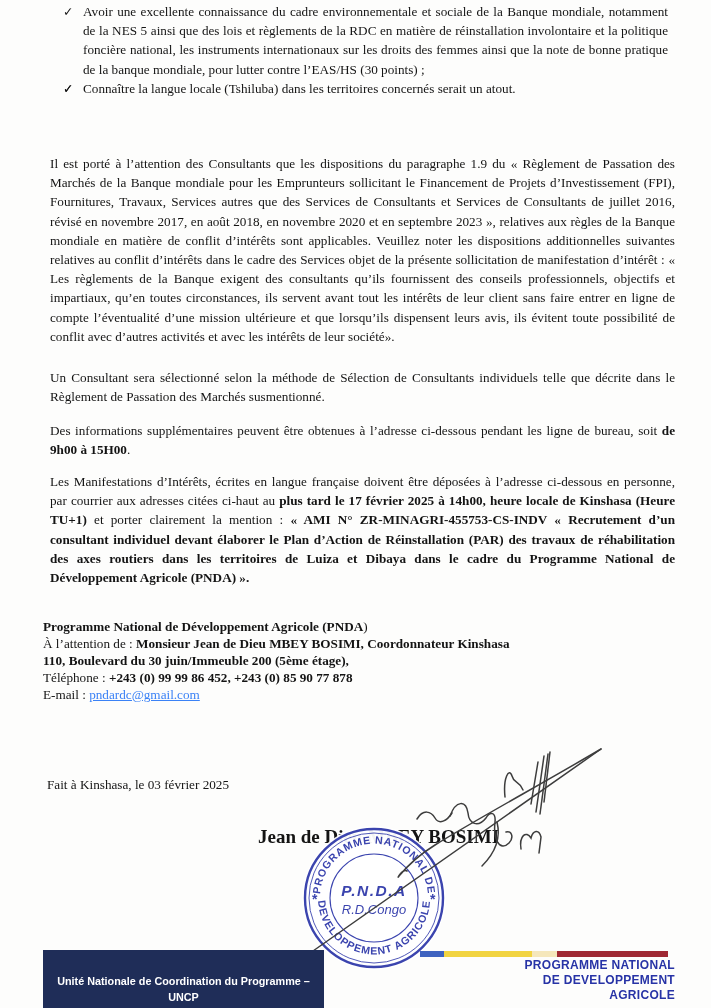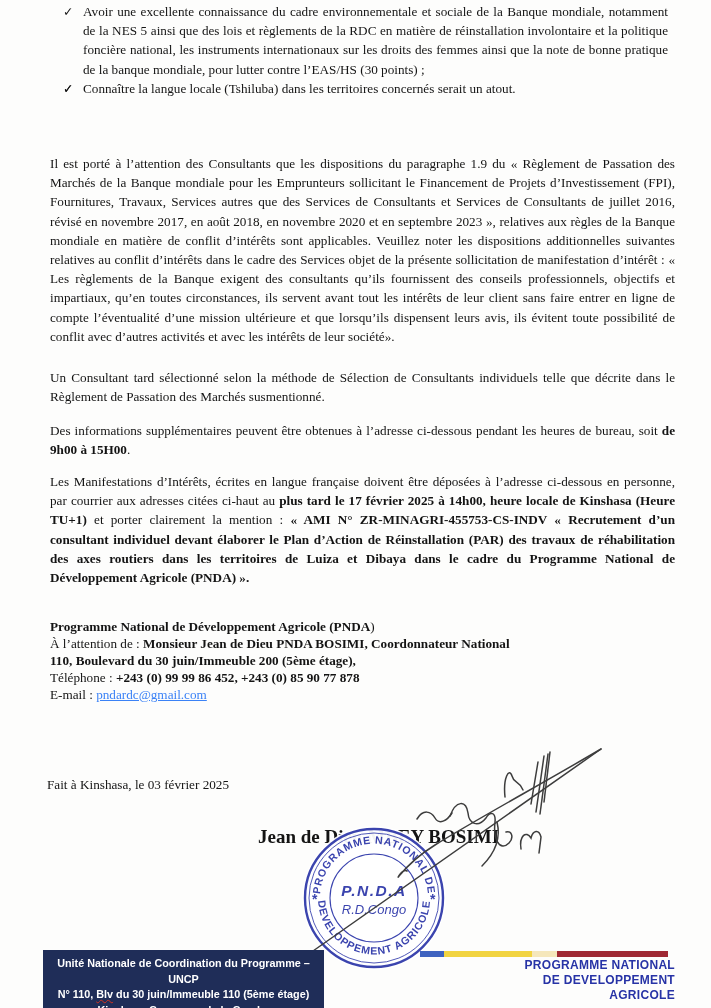--- a/index.html
+++ b/index.html
@@ -26,21 +26,21 @@
     position:absolute;left:20px;top:0;
     font-family:"DejaVu Sans", sans-serif;
     font-size:12.5px;font-weight:bold;
   }
   
   .para{left:50px;width:625px;margin:0;}
   .b{font-weight:bold;}
   .lnk{color:#3b82f6;text-decoration:underline;cursor:pointer;}
   .wavy{text-decoration:underline;text-decoration-style:wavy;text-decoration-color:#d03020;text-decoration-thickness:1px;}
   
-  .contact{left:50px;top:619px;width:640px;font-size:13.2px;line-height:16.9px;}
+  .contact{left:43px;top:619px;width:640px;font-size:13.2px;line-height:16.9px;}
   .contact p{margin:0;text-align:left;}
   .contact .indent1{padding-left:5px;}
   .date-line{left:47px;top:736px;width:400px;text-align:left;margin-top:39px;}
   .sign-name{
     left:258px;top:826px;width:230px;
     font-size:19px;font-weight:bold;
     font-family:Liberation Serif, serif;
     white-space:nowrap;
   }
   
@@ -49,21 +49,21 @@
   .signature{left:280px;top:680px;width:340px;height:290px;pointer-events:none;}
   
   .footer-box{
     left:43px;top:950px;width:281px;height:58px;
     background:#1f2d58;
     color:#ffffff;
     font-family:"Liberation Sans", sans-serif;
     font-weight:bold;
     font-size:10.8px;line-height:15.6px;
     text-align:center;
-    padding-top:6px;
+    padding-top:24px;
     box-sizing:border-box;
   }
   .footer-box p{margin:0;}
   .stripe{
     left:420px;top:951px;width:248px;height:6px;
     background:linear-gradient(to right,
       #3f63c0 0px,#3f63c0 24px,
       #f2d441 24px,#f2d441 112px,
       #f5e7bb 112px,#f5e7bb 137px,
       #9f2833 137px,#9f2833 248px);
@@ -91,27 +91,27 @@
     <p class="bullet">
       <span class="check">✓</span>
     </p>
     <p class="bullet">
       <span class="check">✓</span>
       <span>Connaître la langue locale (Tshiluba) dans les territoires concernés serait un atout.</span>
     </p>
   </div>
 
   <p class="block para body-text" style="top:154px;">Il est porté à l’attention des Consultants que les dispositions du paragraphe 1.9 du « Règlement de Passation des Marchés de la Banque mondiale pour les Emprunteurs sollicitant le Financement de Projets d’Investissement (FPI), Fournitures, Travaux, Services autres que des Services de Consultants et Services de Consultants de juillet 2016, révisé en novembre 2017, en août 2018, en novembre 2020 et en septembre 2023 », relatives aux règles de la Banque mondiale en matière de conflit d’intérêts sont applicables. Veuillez noter les dispositions additionnelles suivantes relatives au conflit d’intérêts dans le cadre des Services objet de la présente sollicitation de manifestation d’intérêt : « Les règlements de la Banque exigent des consultants qu’ils fournissent des conseils professionnels, objectifs et impartiaux, qu’en toutes circonstances, ils servent avant tout les intérêts de leur client sans faire entrer en ligne de compte l’éventualité d’une mission ultérieure et que lorsqu’ils dispensent leurs avis, ils évitent toute possibilité de conflit avec d’autres activités  et avec les intérêts de leur société».</p>
-  <p class="block para body-text" style="top:368px;">Un Consultant tard sélectionné selon la méthode de Sélection de Consultants individuels telle que décrite dans le Règlement de Passation des Marchés susmentionné.</p>
-  <p class="block para body-text" style="top:421px;"><span>Des informations supplémentaires peuvent être obtenues à l’adresse ci-dessous pendant les heures de bureau, soit </span><span class="b">de 9h00 à 15H00</span><span>.</span></p>
+  <p class="block para body-text" style="top:368px;">Un Consultant sera sélectionné selon la méthode de Sélection de Consultants individuels telle que décrite dans le Règlement de Passation des Marchés susmentionné.</p>
+  <p class="block para body-text" style="top:421px;"><span>Des informations supplémentaires peuvent être obtenues à l’adresse ci-dessous pendant les ligne de bureau, soit </span><span class="b">de 9h00 à 15H00</span><span>.</span></p>
   <p class="block para body-text" style="top:472px;"><span>Les Manifestations d’Intérêts, écrites en langue française doivent être déposées à l’adresse ci-dessous en personne, par courrier aux adresses citées ci-haut au </span><span class="b">plus tard le 17 février 2025 à 14h00, heure locale de Kinshasa (Heure TU+1)</span><span> et porter clairement la mention : </span><span class="b">« AMI N° ZR-MINAGRI-455753-CS-INDV « Recrutement d’un consultant individuel devant élaborer le Plan d’Action de Réinstallation (PAR) des travaux de réhabilitation des axes routiers dans les territoires de Luiza et Dibaya dans le cadre du Programme National de Développement Agricole (PNDA) ».</span></p>
 
   <div class="block contact">
     <p><span class="b">Programme National de Développement Agricole (PNDA</span><span>)</span></p>
-    <p><span>À l’attention de : </span><span class="b">Monsieur Jean de Dieu PNDA BOSIMI, Coordonnateur National</span></p>
+    <p><span>À l’attention de : </span><span class="b">Monsieur Jean de Dieu MBEY BOSIMI, Coordonnateur Kinshasa</span></p>
     <p><span class="b">110, Boulevard du 30 juin/Immeuble 200 (5ème étage),</span></p>
     <p><span>Téléphone : </span><span class="b">+243 (0) 99 99 86 452, +243 (0) 85 90 77 878</span></p>
     <p><span>E-mail : </span><span class="lnk">pndardc@gmail.com</span></p>
   </div>
 
   <p class="block body-text date-line">Fait à Kinshasa, le 03 février 2025</p>
 
   <div class="block sign-name">Jean de Dieu MBEY BOSIMI</div>
 
   <svg class="block stamp" viewBox="0 0 150 150">

